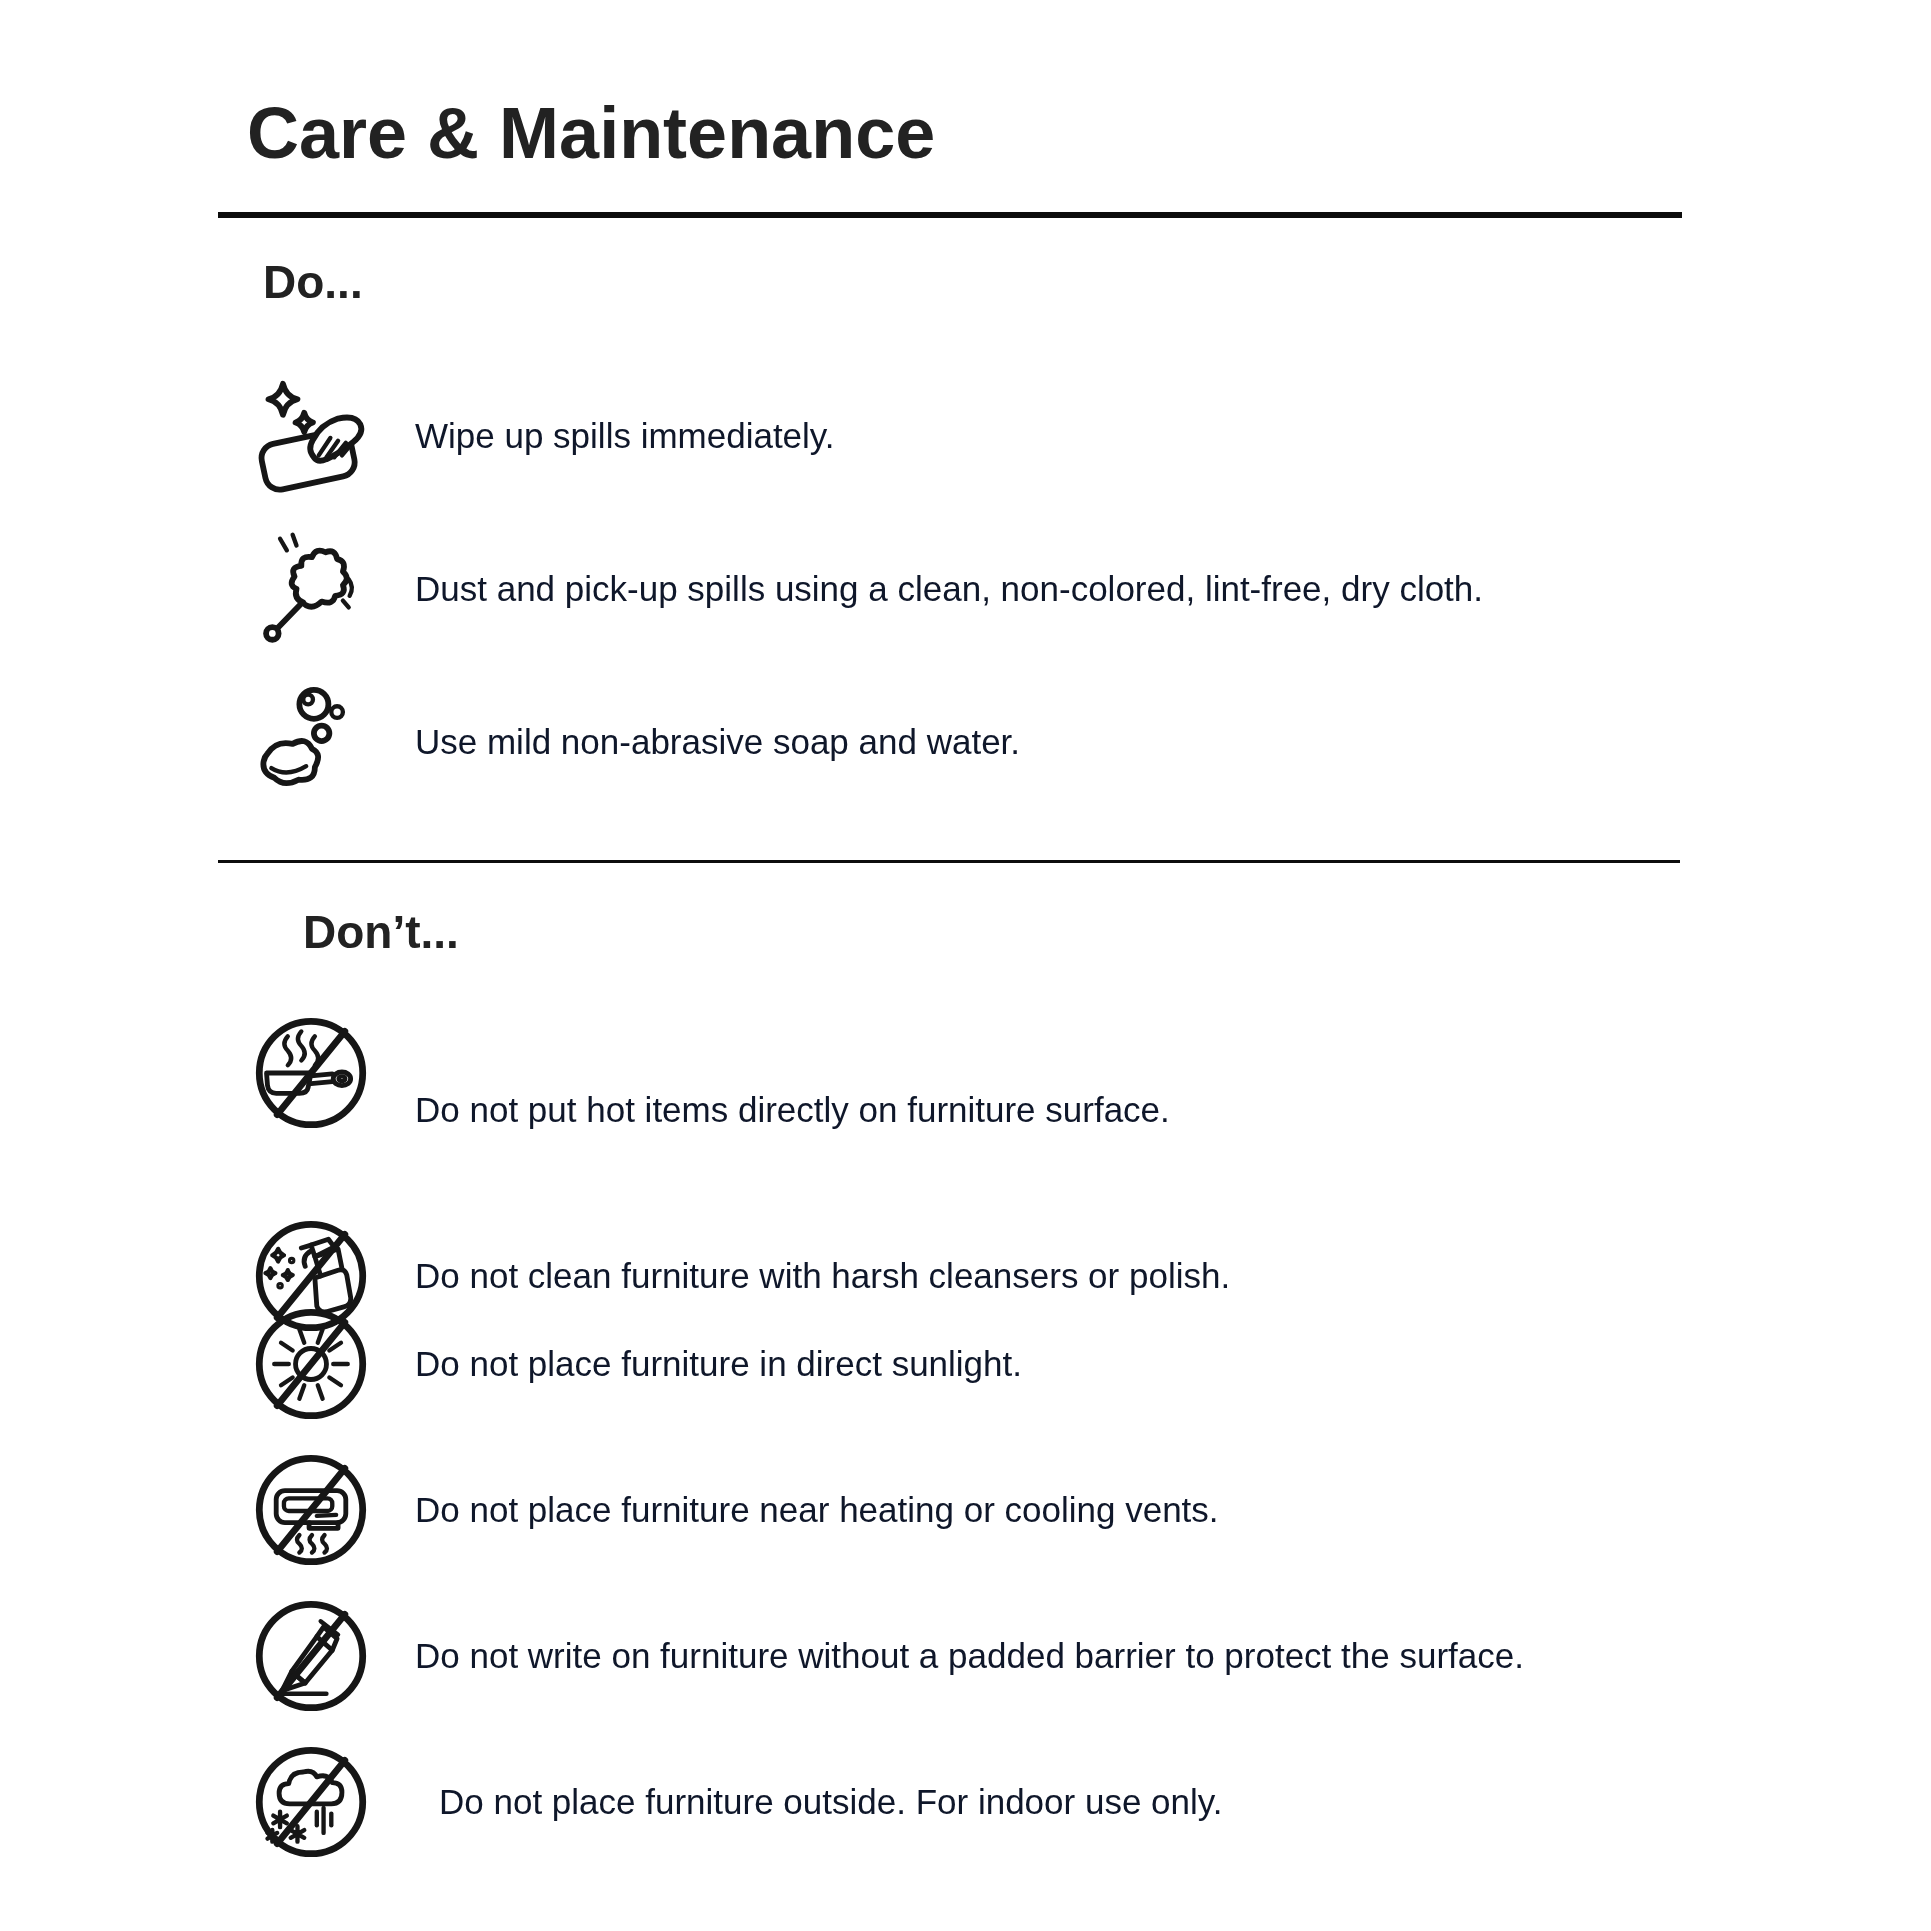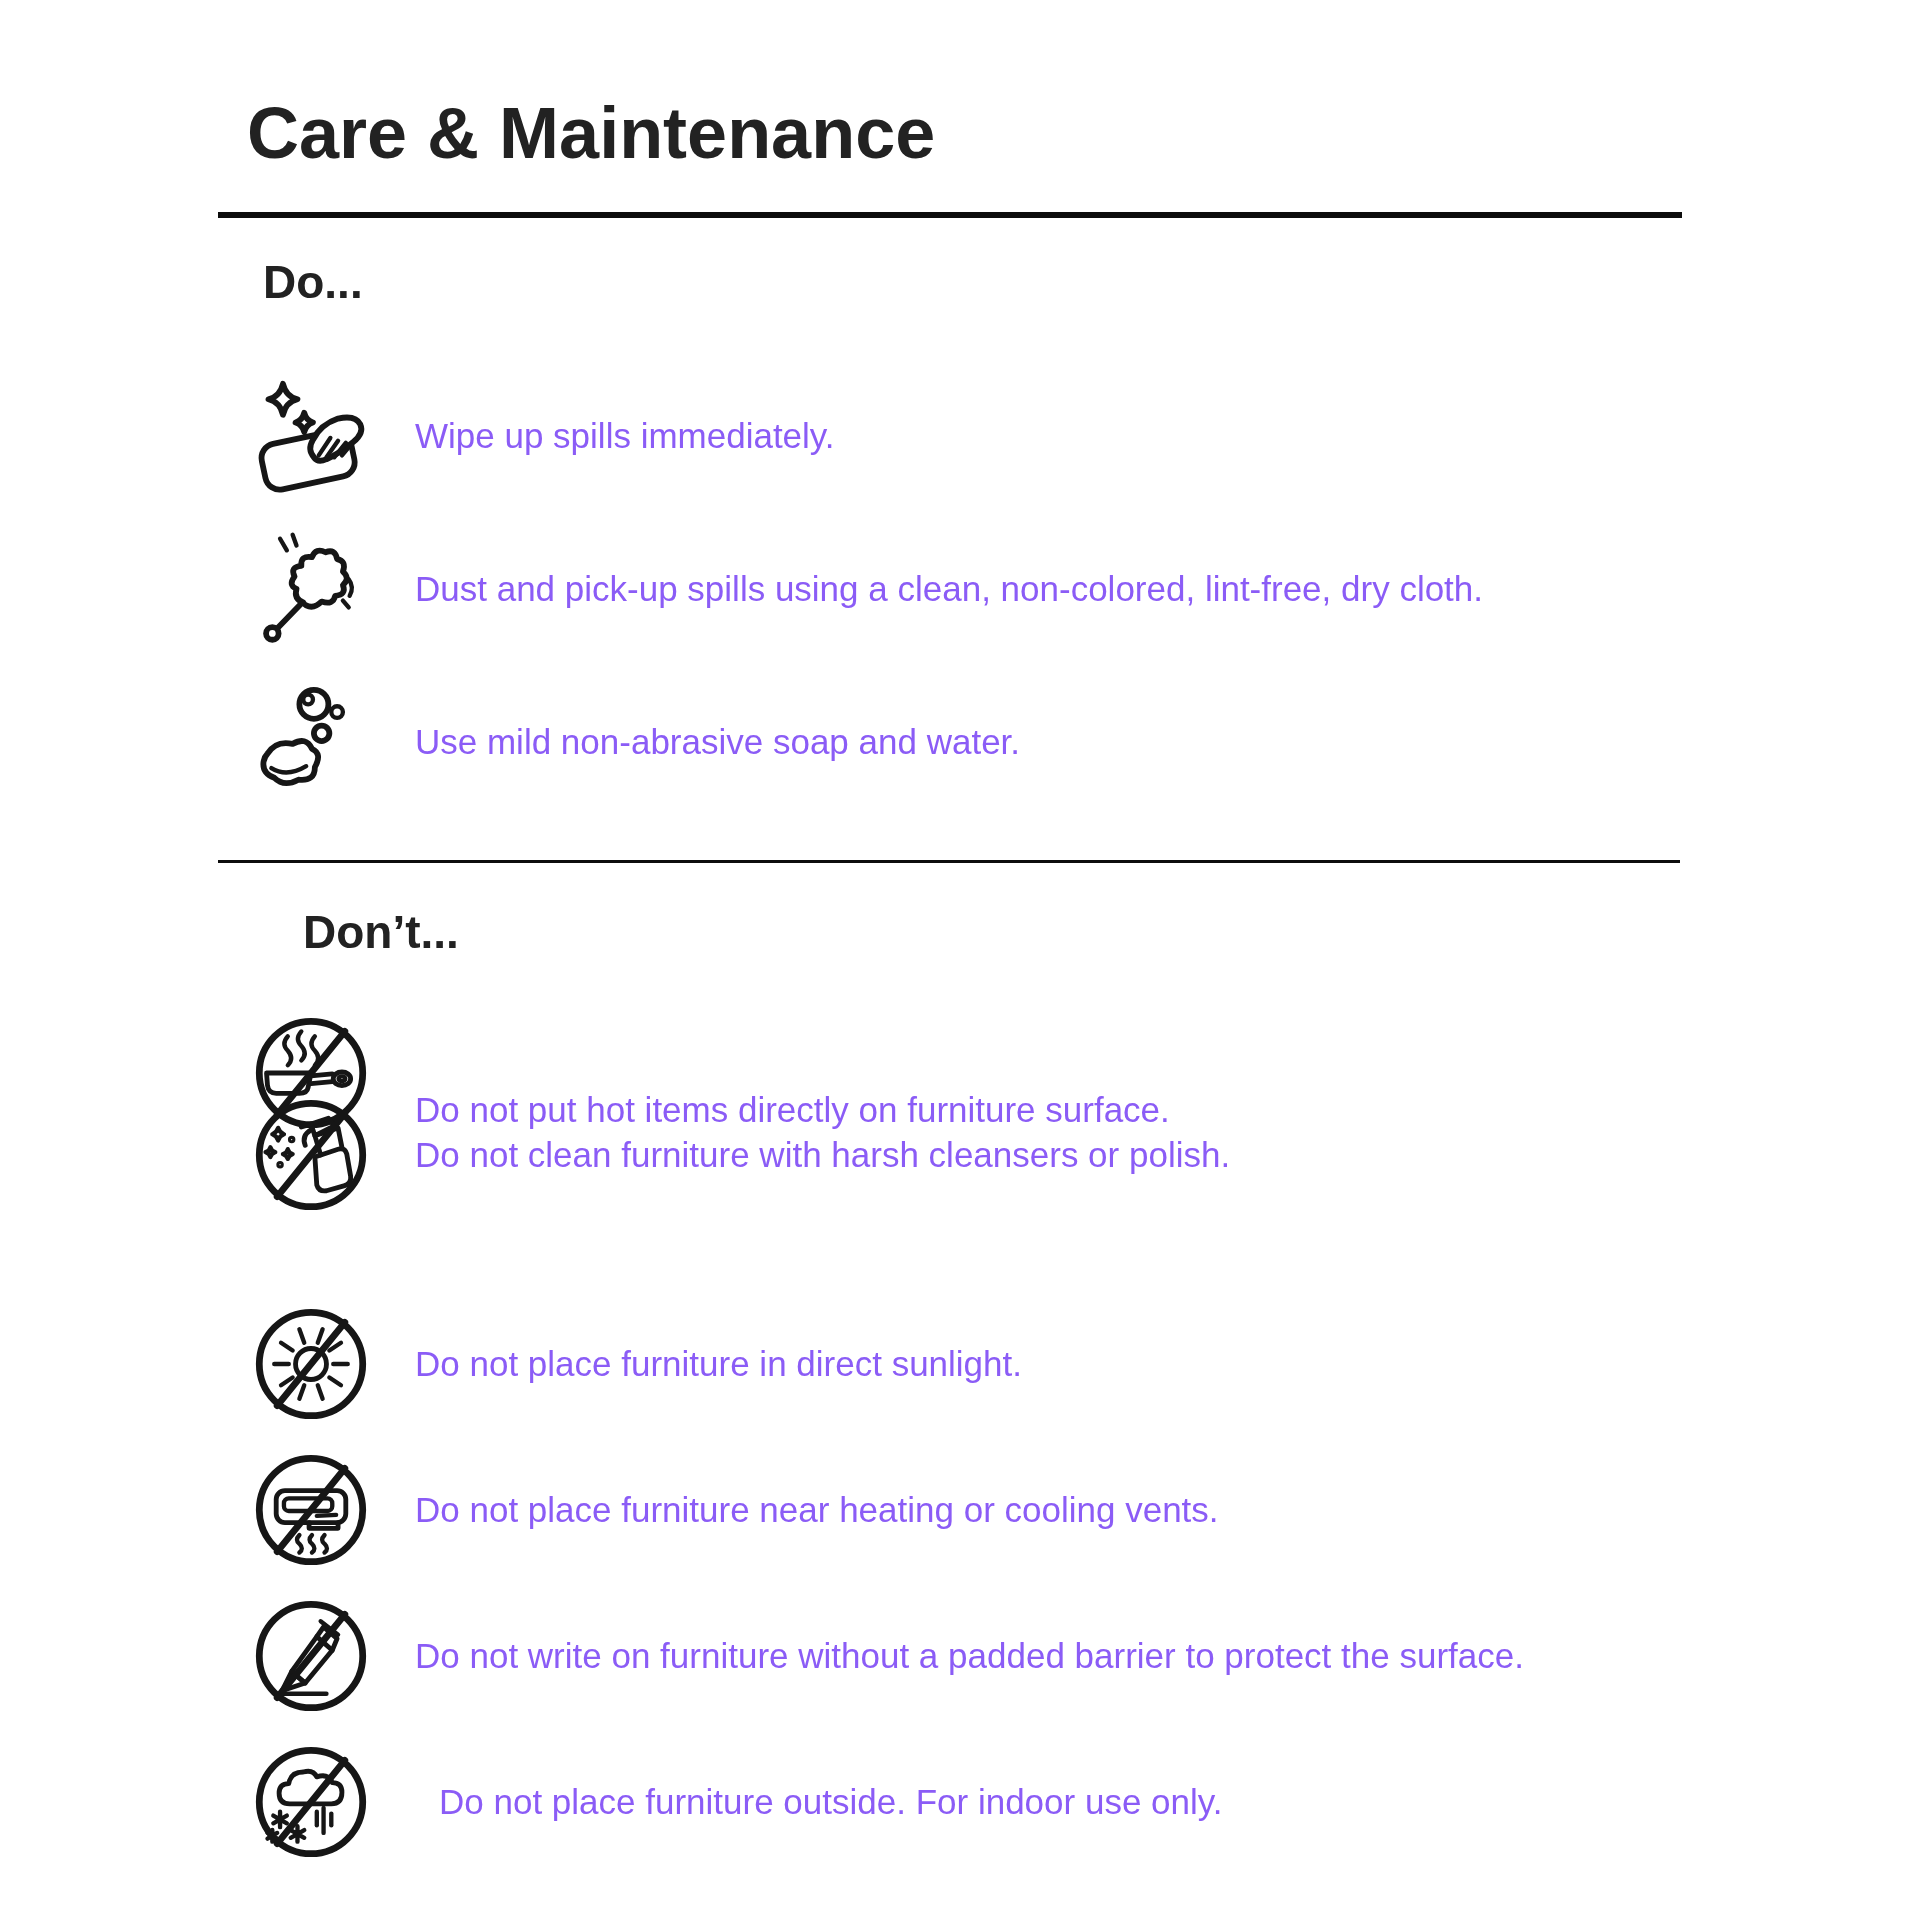--- a/index.html
+++ b/index.html
@@ -36,26 +36,26 @@
     position:absolute;left:253px;
     display:flex;align-items:center;
   }
   .icon-box{
     width:116px;height:116px;flex:0 0 116px;
     display:flex;align-items:center;justify-content:center;
   }
   .icon-box svg{width:116px;height:116px;display:block;}
   .item-text{
     margin-left:46px;
-    font-size:35px;line-height:1.2;color:#8b5cf6;
+    font-size:35px;line-height:1.2;color:#0f172a;
     white-space:nowrap;
   }
   
   .do-0{top:378px;}  .do-1{top:531px;}  .do-2{top:684px;}
-  .dont-0{top:1015px;align-items:flex-end;} .dont-1{top:1097px;} .dont-2{top:1306px;}
+  .dont-0{top:1015px;align-items:flex-end;} .dont-1{top:1218px;} .dont-2{top:1306px;}
   .dont-3{top:1452px;} .dont-4{top:1598px;} .dont-5{top:1744px;gap:24px;}
   
   .art{fill:none;stroke:#161616;stroke-width:6;stroke-linecap:round;stroke-linejoin:round;}
   .art-thin{fill:none;stroke:#161616;stroke-width:4.5;stroke-linecap:round;stroke-linejoin:round;}
   .ring{fill:none;stroke:#161616;stroke-width:7;stroke-linecap:round;}
   .inner{fill:none;stroke:#161616;stroke-width:5;stroke-linecap:round;stroke-linejoin:round;}
   .fillwhite{fill:#ffffff;}
 </style>
 </head>
 <body>

